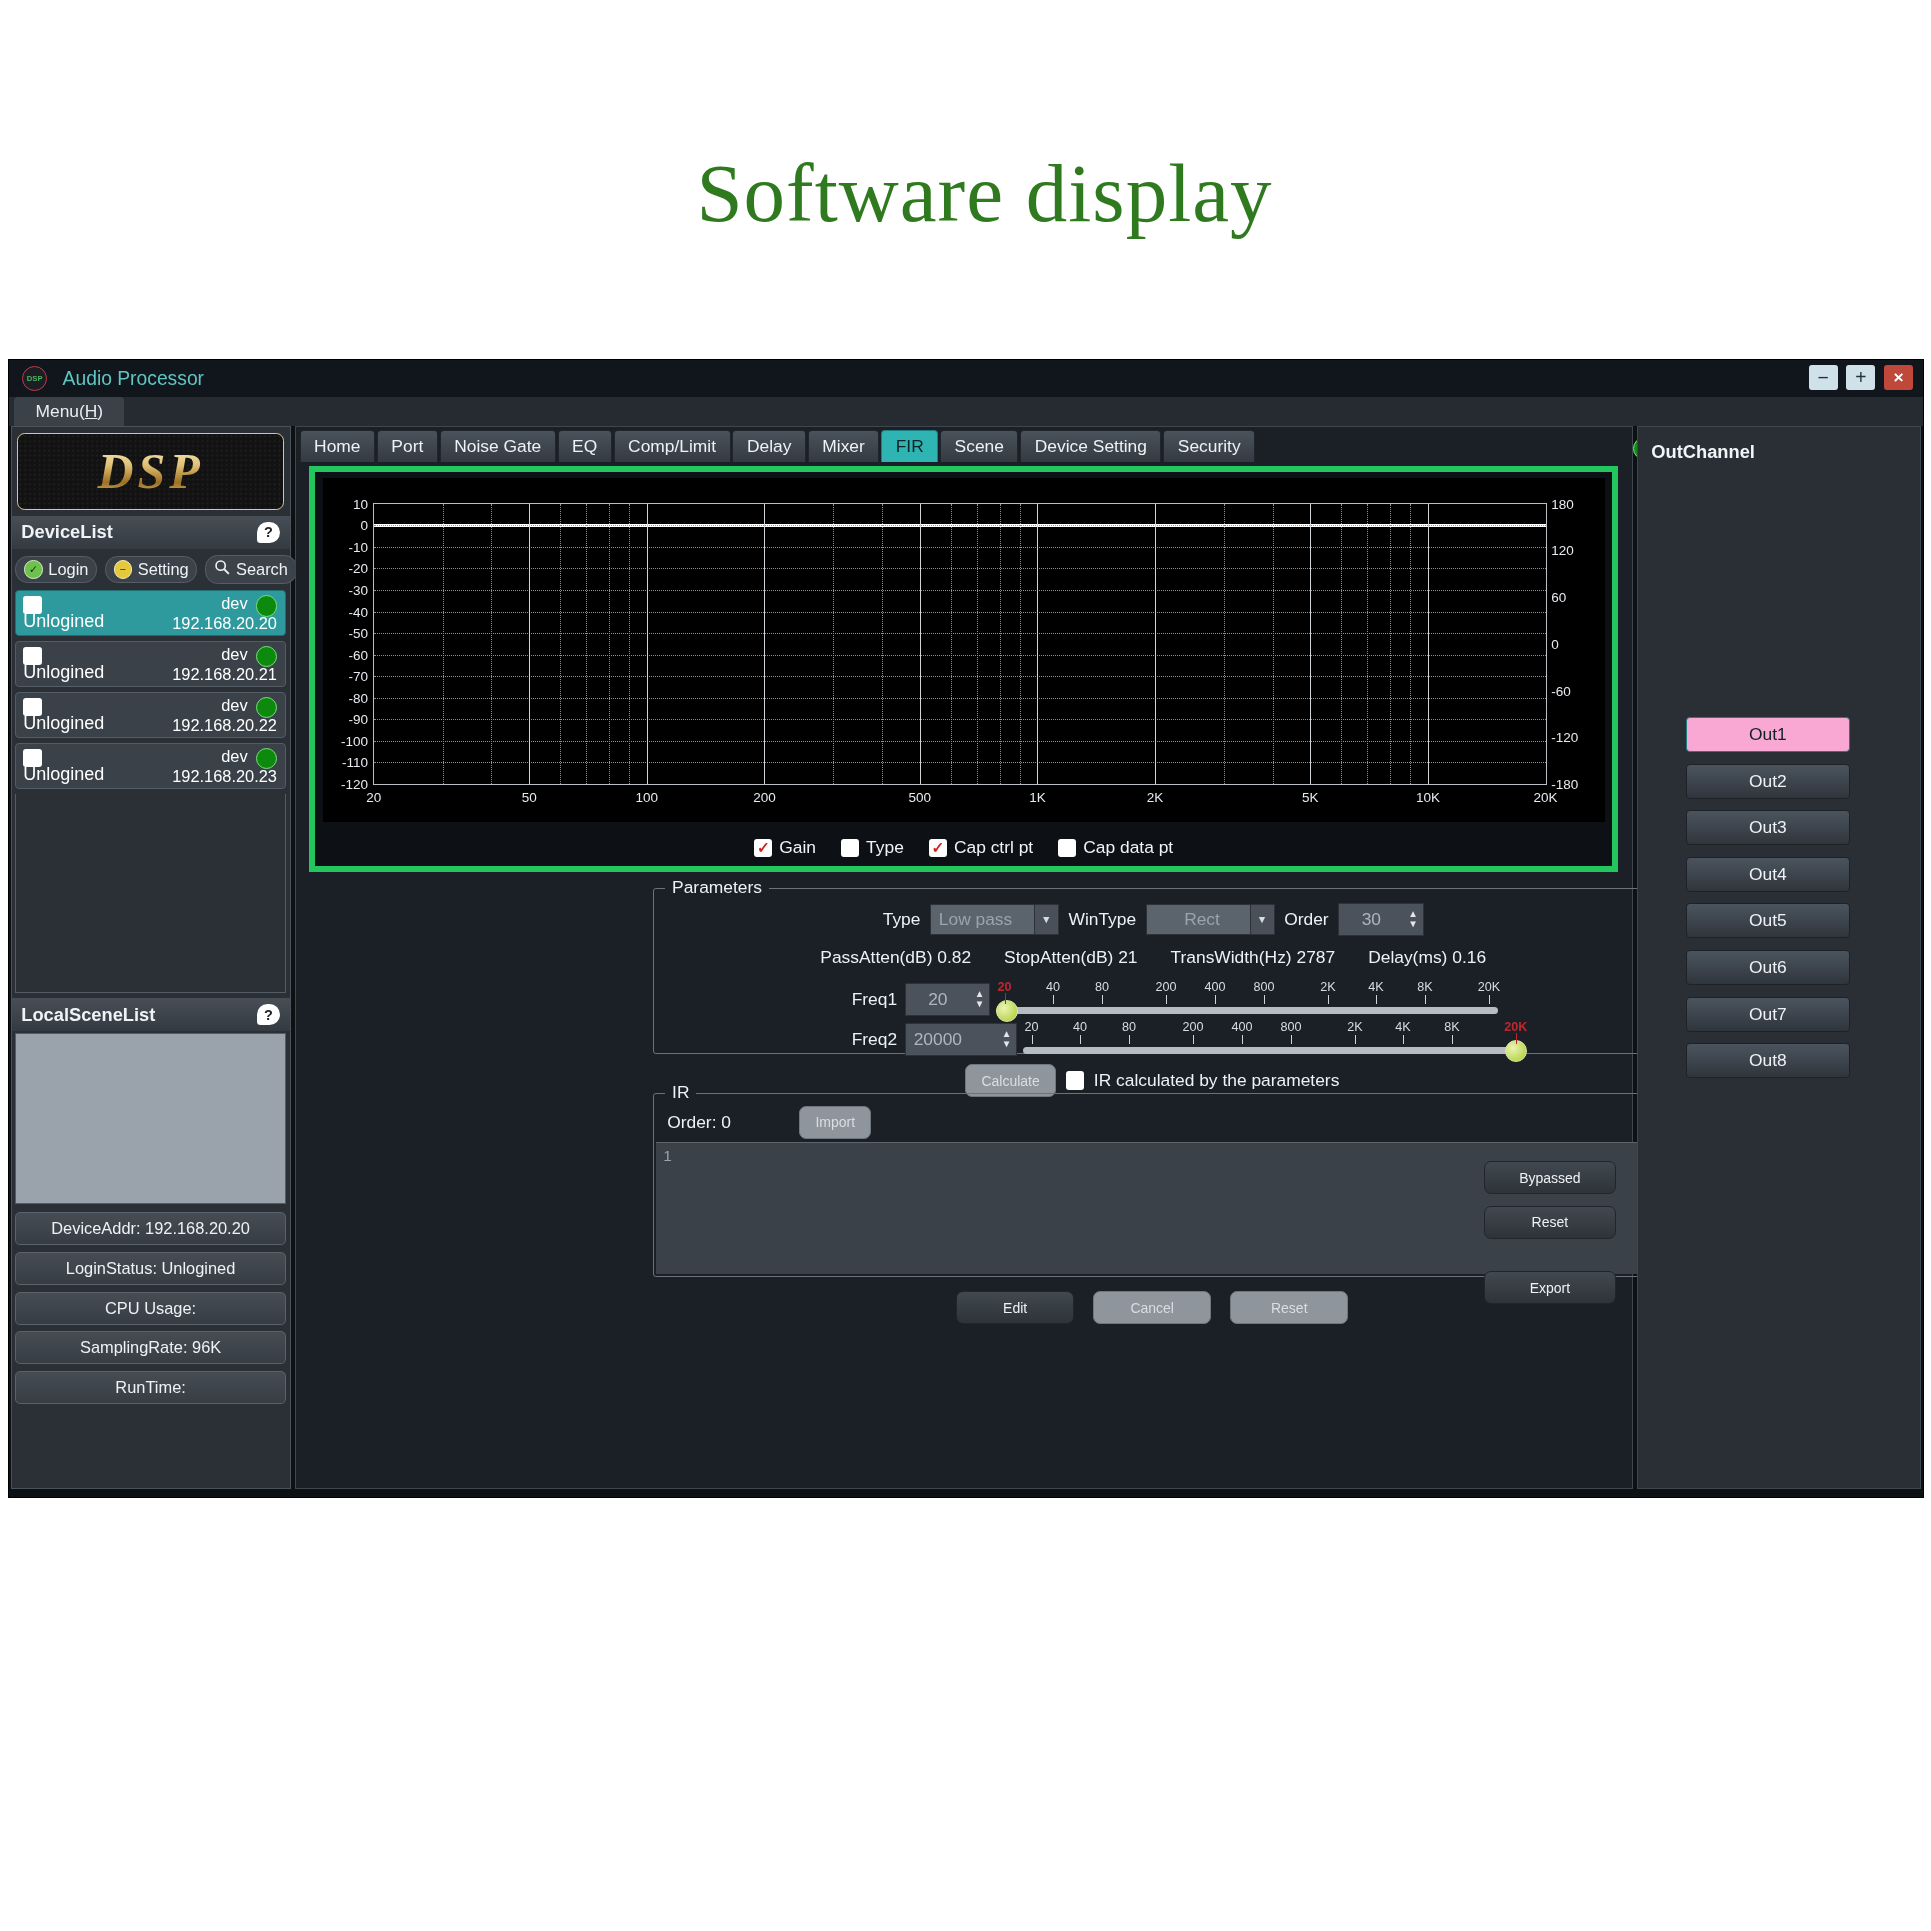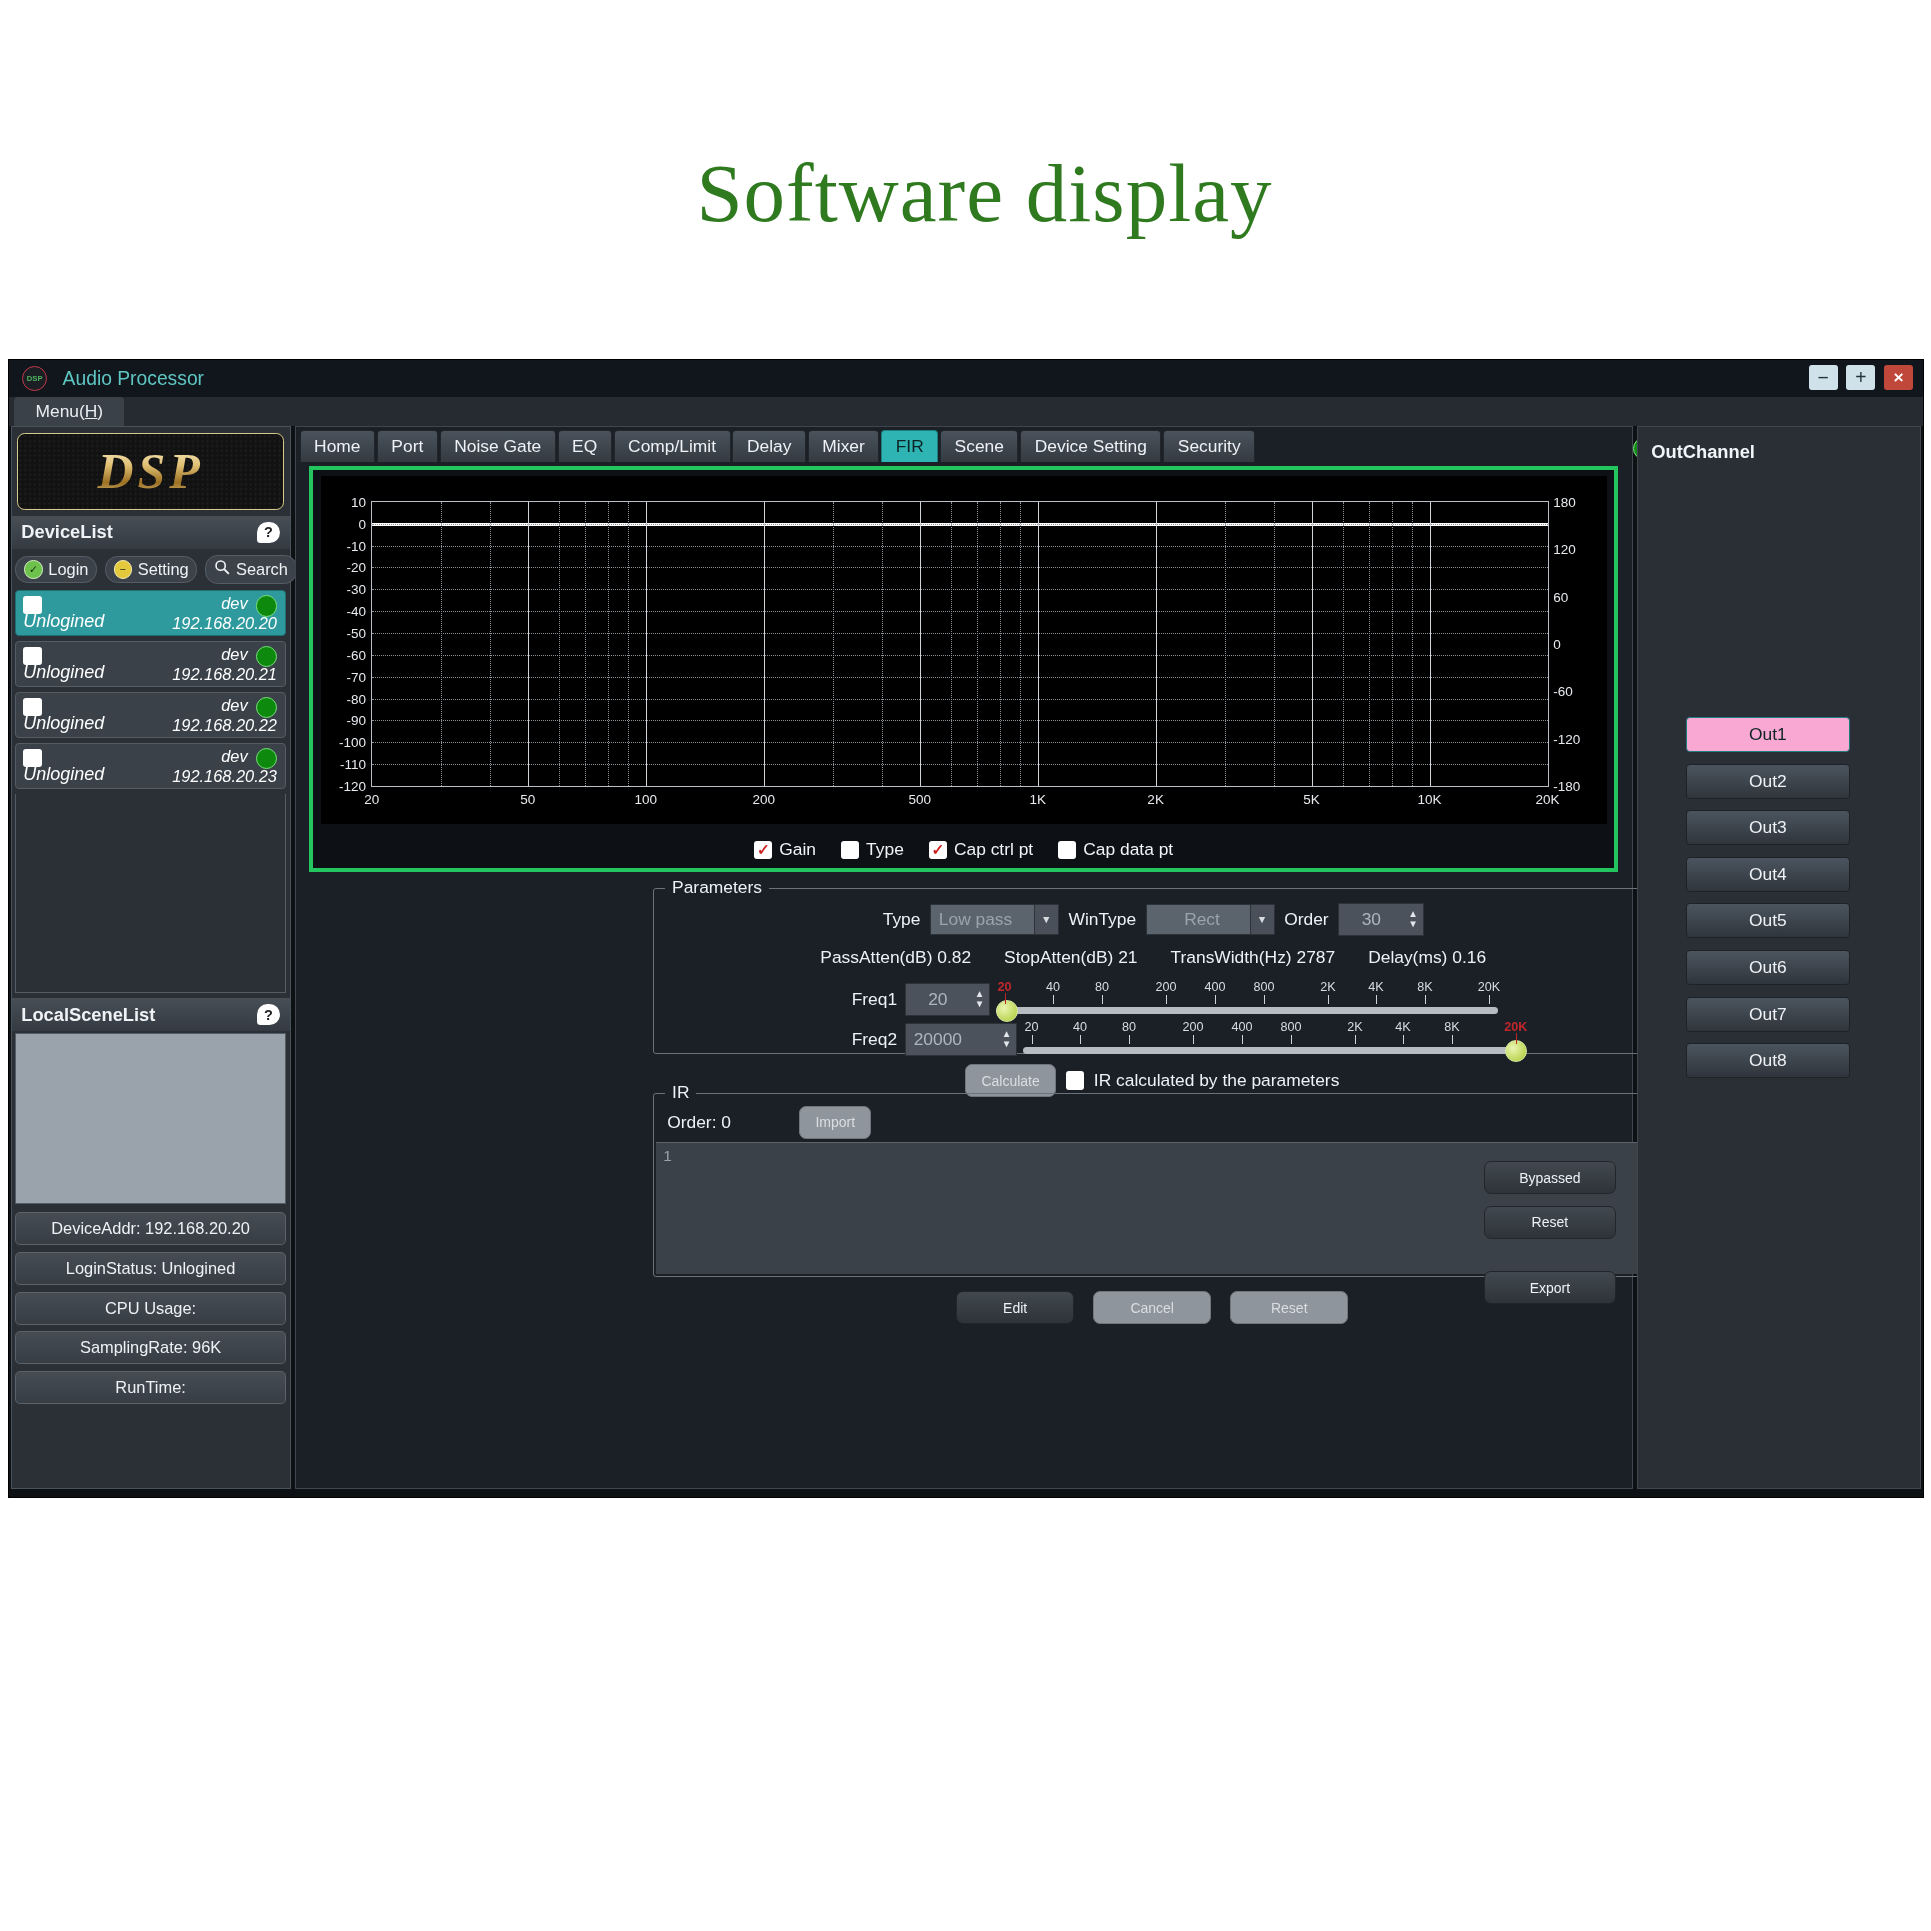--- a/index.html
+++ b/index.html
@@ -65,21 +65,21 @@
   .help-bubble{width:23px;height:21px;border-radius:11.6px 11.6px 11.6px 3.9px;background:#fff;color:#222;
     font-size:14.5px;font-weight:bold;display:flex;align-items:center;justify-content:center;}
 
   #device-actions{display:flex;gap:7.7px;align-items:center;padding:6.8px 3.9px;background:#2b3036;}
   .act-btn{display:flex;align-items:center;gap:5.8px;padding:2.9px 7.7px;border-radius:12.6px;
     background:#3b424a;border:1px solid #555d66;font-size:16.4px;color:#eef2f5;}
   .dot{width:16.4px;height:16.4px;border-radius:50%;display:flex;align-items:center;justify-content:center;font-size:10.6px;color:#1b2a12;}
   .dot.green{background:#6cc24a;border:1px solid #d6e9c6;}
   .dot.yellow{background:#e3c93b;border:1px solid #f5eab2;}
 
-  #device-list{margin:0 3.9px;font-style:italic;}
+  #device-list{margin:0 3.9px;}
   .device-row{height:46px;margin-bottom:4.8px;border:1px solid #545c65;border-radius:3.9px;
     background:#3a4149;position:relative;padding:1.9px 7.7px;box-sizing:border-box;}
   .device-row.selected{background:#2f9a9e;border-color:#1d6f72;}
   .dev-check{position:absolute;left:6.8px;top:4.8px;width:18.3px;height:18.3px;background:#fff;border-radius:2.9px;}
   .dev-name{position:absolute;right:37px;top:2.9px;font-size:16.4px;color:#fff;}
   .dev-led{position:absolute;right:7.7px;top:3.9px;width:19.3px;height:19.3px;border-radius:50%;
     background:#0d8a0d;border:1.9px solid #79e07b;}
   .dev-status{position:absolute;left:6.8px;bottom:3px;font-size:18px;color:#fff;}
   .dev-ip{position:absolute;right:7.7px;bottom:1.9px;font-size:16.4px;color:#fff;}
 
@@ -97,21 +97,21 @@
     border:1px solid #3f464e;box-sizing:border-box;}
 
   #tabbar{display:flex;align-items:flex-end;height:35px;padding-left:3.9px;gap:1.9px;background:#1b2026;}
   .tab{height:31px;padding:0 13.5px;display:flex;align-items:center;justify-content:center;
     background:linear-gradient(#4a525b,#333a42);border:1px solid #20262c;border-bottom:none;
     border-top-left-radius:3.9px;border-top-right-radius:3.9px;color:#eef2f6;font-size:17.4px;}
   .tab.active{background:#2fb4b4;color:#0e2323;border-color:#1d7f7f;}
 
   
   #graph-card{position:absolute;left:13.5px;top:39px;right:13.5px;height:406px;background:#0d1115;
-    border:4px solid #22c55e;box-sizing:border-box;}
+    border:6px solid #22c55e;box-sizing:border-box;}
   #graph-canvas{position:absolute;left:7.7px;top:5.8px;right:7.7px;bottom:44px;background:#000;}
   #plot{position:absolute;left:50px;top:25px;right:58px;bottom:37px;border:1px solid #b9bfc5;background:#000;}
   .ytick{position:absolute;right:calc(100% + 5.8px);transform:translateY(-50%);font-size:13.5px;color:#e7eaee;white-space:nowrap;}
   .ytick-r{position:absolute;left:calc(100% + 5.8px);transform:translateY(-50%);font-size:13.5px;color:#e7eaee;white-space:nowrap;}
   .xtick{position:absolute;top:calc(100% + 5.8px);transform:translateX(-50%);font-size:13.5px;color:#e7eaee;}
   .hgrid{position:absolute;left:0;right:0;height:0;border-top:1px dotted #8d939a;}
   .vgrid{position:absolute;top:0;bottom:0;width:0;border-left:1px dotted #8d939a;}
   .vgrid.solid{border-left:1px solid #cfd4d9;}
   #zero-line{position:absolute;left:0;right:0;height:2.9px;background:#ffffff;}
   #legend-row{position:absolute;left:0;right:0;bottom:7.7px;display:flex;align-items:center;

